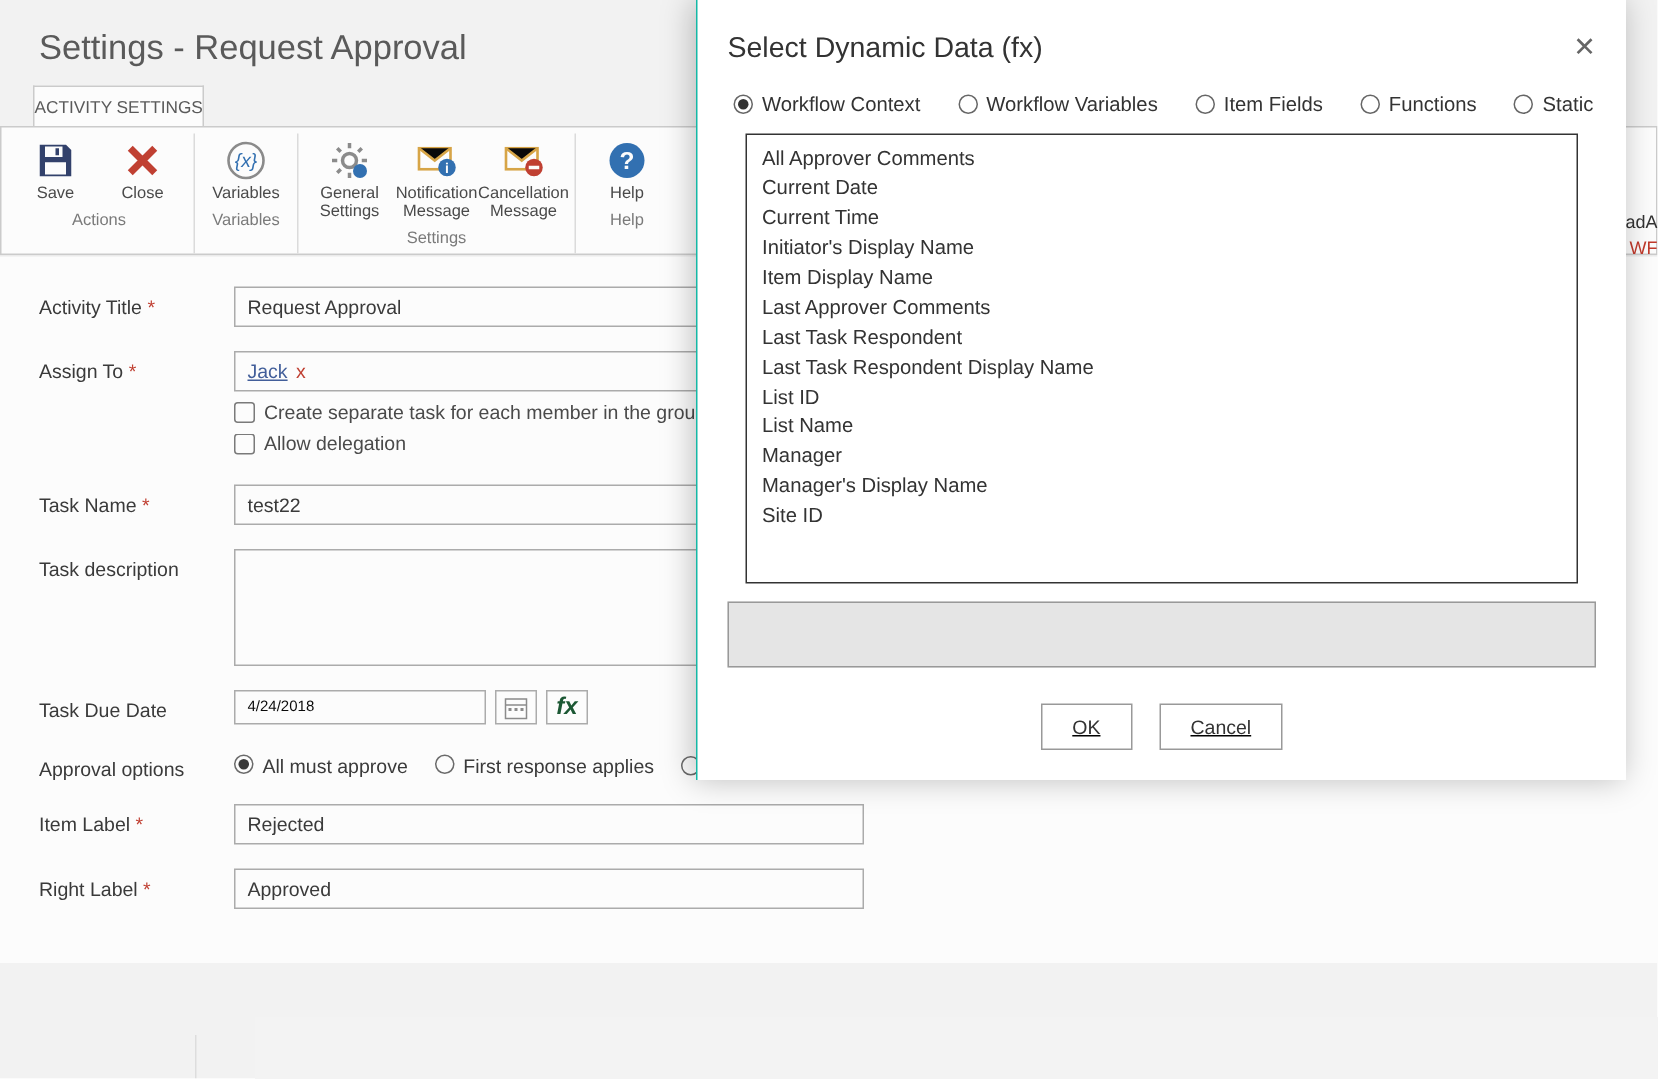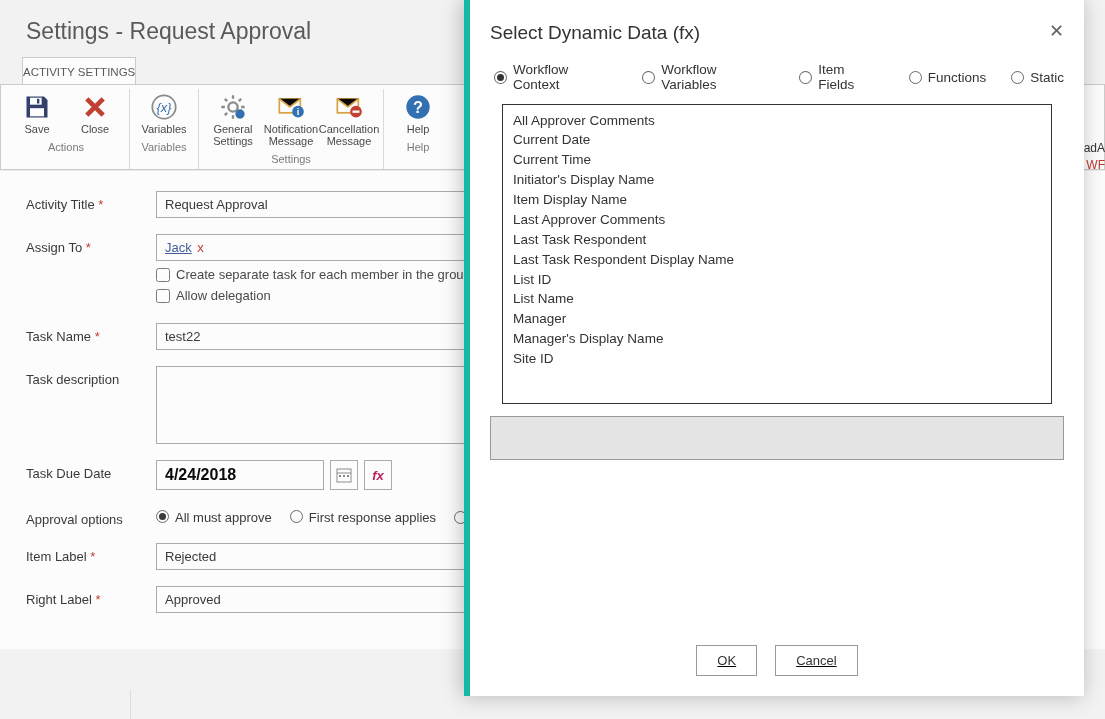--- a/index.html
+++ b/index.html
@@ -25,33 +25,33 @@
     
     .form-area { padding: 20px 26px; background:#fff; border-top:1px solid #eee;}
     .form-row { display:flex; align-items:flex-start; margin-bottom: 16px; font-size:13px; color:#333; }
     .form-label { width:130px; padding-top:6px; color:#333; }
     .req { color:#c0392b; }
     .form-input { border:1px solid #aaa; padding:5px 8px; font-size:13px; width:420px; color:#333; background:#fff; }
     .form-textarea { border:1px solid #aaa; width:420px; height:78px; padding:5px 8px; }
     .checkbox-line { display:flex; align-items:center; gap:6px; font-size:13px; color:#444; margin-top:6px; margin-bottom:4px; }
     .checkbox-line input { width:14px; height:14px; }
     .date-wrap { display:flex; align-items:stretch; gap:6px; }
-    .date-input { border:1px solid #aaa; padding:5px 8px; width:168px; font-size:16px;font-weight:bold; }
+    .date-input { border:1px solid #aaa; padding:5px 8px; width:168px; font-size:10px; }
     .icon-btn { border:1px solid #aaa; width:28px; display:flex; align-items:center; justify-content:center; cursor:pointer; background:#fff; }
-    .icon-btn.fx { color:#be185d; font-style:italic; font-weight:600; font-size:13px; }
+    .icon-btn.fx { color:#14532d; font-style:italic; font-weight:600; font-size:16px; }
     .radio-row { display:flex; align-items:center; gap:18px; font-size:13px; padding-top:4px; }
     .radio-item { display:flex; gap:6px; }
     .assign-value { text-decoration:underline; color:#3b5998; }
     .assign-x { color:#c0392b; font-weight:normal; text-decoration:none; margin-left:2px;}
     
     .right-strip { position:absolute; right:0; top:100px; font-size:12px; color:#c0392b; text-align:right; padding-right:0; z-index:1; line-height:1.4;margin-top:40px; }
     .right-strip .dark { color:#333; }
     
     
-    .dialog { position:absolute; top:0; left:464px; width:620px; height:696px; background:#fff; box-shadow: -2px 0 20px rgba(0,0,0,0.25); z-index:10; border-left:6px solid #14b8a6;}
+    .dialog { position:absolute; top:0; left:464px; width:620px; height:520px; background:#fff; box-shadow: -2px 0 20px rgba(0,0,0,0.25); z-index:10; border-left:1px solid #14b8a6;}
     .dialog-header { display:flex; justify-content:space-between; align-items:flex-start; padding: 22px 20px 8px 20px; }
     .dialog-title { font-size:19px; font-weight:400; color:#333; }
     .close-x { font-size:18px; color:#666; cursor:pointer; line-height:1; }
     .radio-tabs { display:flex; gap:25px; padding: 10px 20px 12px 24px; font-size:13.5px; color:#333; }
     .radio-tabs .rt { display:flex; align-items:center; gap:6px; cursor:pointer;}
     .radio-circle { width:13px; height:13px; border:1px solid #666; border-radius:50%; display:inline-flex; align-items:center; justify-content:center; }
     .radio-circle.sel::after { content:""; width:7px; height:7px; background:#333; border-radius:50%;}
     
     .list-box { margin: 0 32px; border:1px solid #333; height:300px; overflow-y:scroll; padding:6px 10px; font-size:13.5px; color:#333; }
     .list-box .li { padding:1.5px 0; cursor:pointer; line-height:1.25;}

